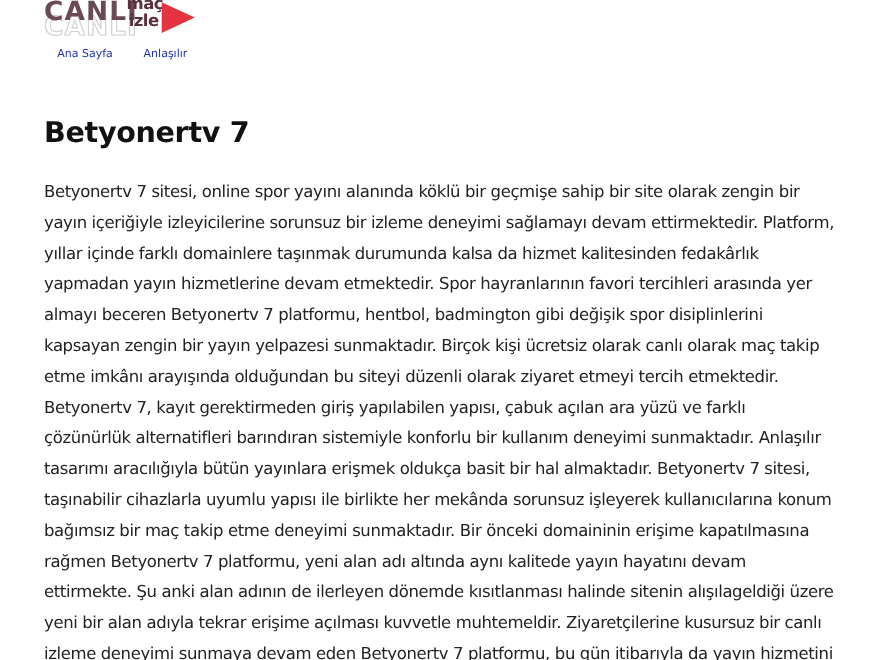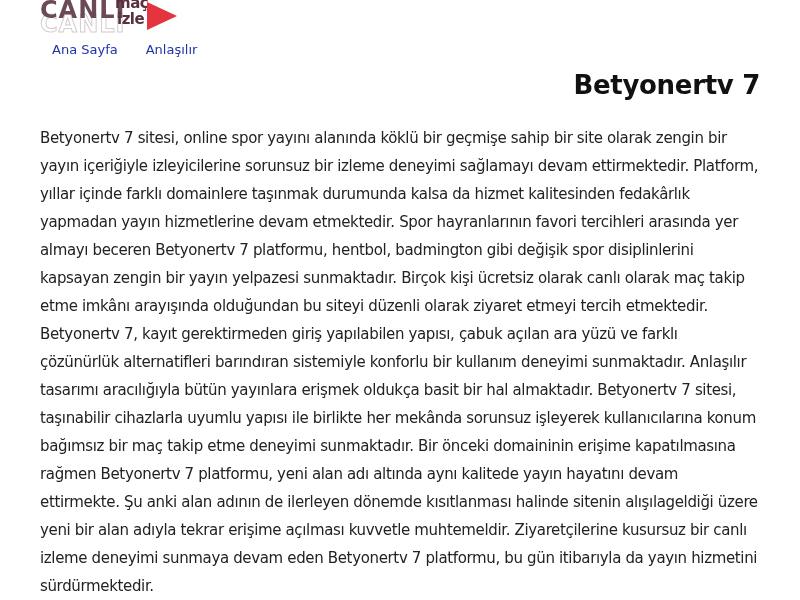--- a/index.html
+++ b/index.html
@@ -83,38 +83,38 @@
     }
     .nav {
       position: absolute;
       left: 52px;
       top: 42px;
       display: flex;
       gap: 28px;
     }
     .nav a {
       font-family: "DejaVu Sans", sans-serif;
-      font-size: 13px;
+      font-size: 10px;
       color: #2233aa;
       text-decoration: none;
       line-height: 16px;
       cursor: pointer;
       text-align: right;
     }
     .main {
       padding: 0 40px;
     }
     .page-title {
+      margin-top: 36px;
       font-family: "DejaVu Sans", sans-serif;
       font-weight: bold;
       font-size: 26px;
       color: #111111;
       line-height: 30px;
       letter-spacing: -0.3px;
-      text-align: right;
     }
     .article-body {
       margin-top: 24px;
       font-family: "DejaVu Sans", sans-serif;
       font-size: 15px;
       line-height: 28px;
       color: #222222;
       width: 720px;
       letter-spacing: -0.35px;
     }

